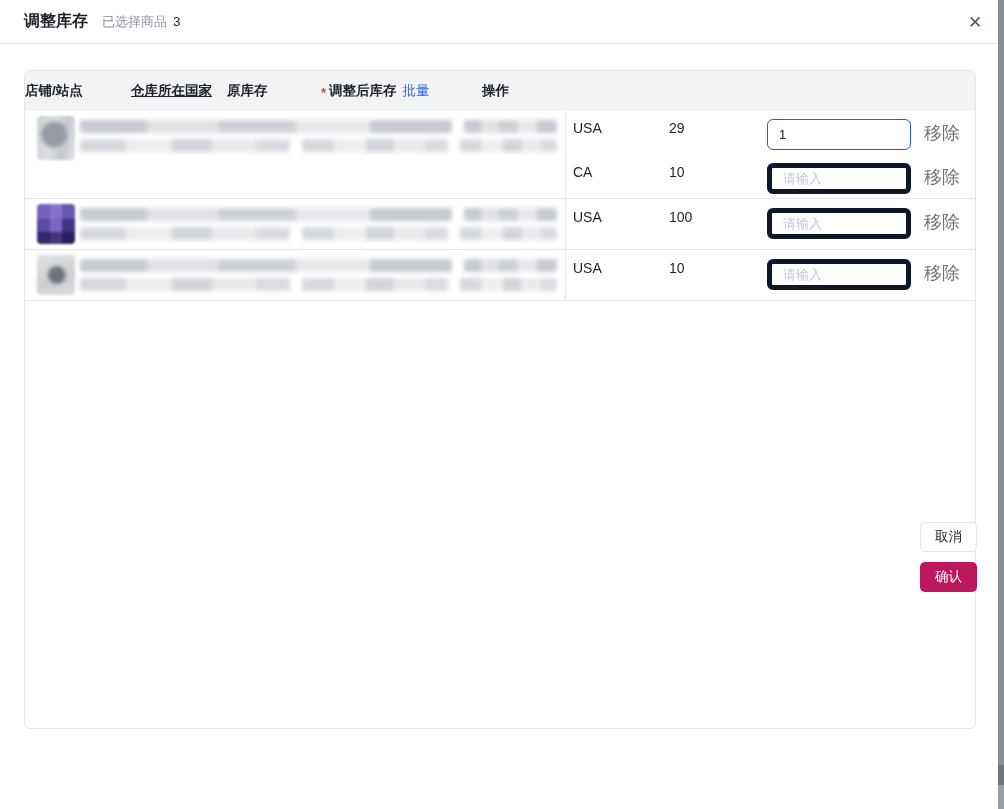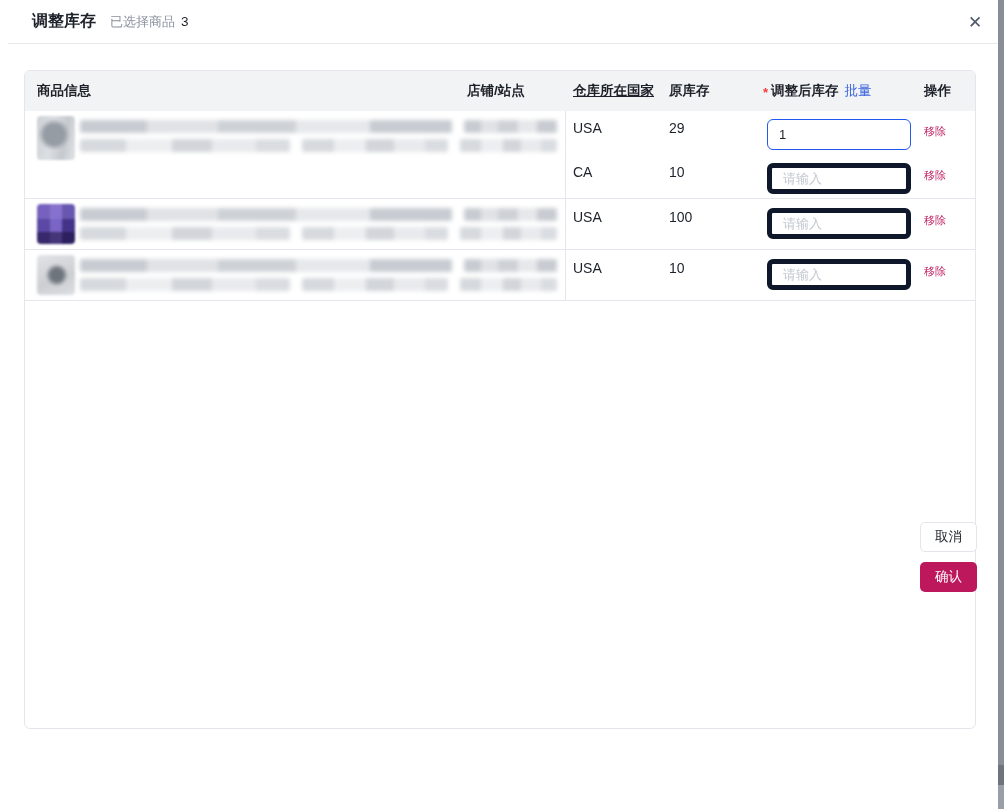--- a/index.html
+++ b/index.html
@@ -1,18 +1,18 @@
 <!DOCTYPE html>
 <html><head>
 <meta charset="utf-8">
 <style>
   * { margin:0; padding:0; box-sizing:border-box; }
   html,body { width:1004px; height:809px; background:#fff; overflow:hidden;
               font-family:"Liberation Sans", sans-serif; color:#1d2129; }
-  .page { position:relative; width:1004px; height:603px; background:#fff;padding-left:8px; }
+  .page { position:relative; width:1004px; height:603px; background:#fff; }
 
   
   .modal-header { height:44px; display:flex; align-items:center; gap:14px;
                   padding:0 24px; border-bottom:1px solid #e8e9eb; }
   .modal-title { font-size:16px; font-weight:700; color:#1d2129; }
   .selected-wrap { display:flex; align-items:center; gap:6px; font-size:13px; }
   .selected-label { color:#8a919f; }
   .selected-count { color:#1d2129; font-size:13.5px; }
   .close-btn { position:absolute; top:11px; right:18px; width:22px; height:22px;
                display:flex; align-items:center; justify-content:center;
@@ -68,21 +68,21 @@
   .g2 .sub-row, .g3 .sub-row { height:100%; padding-top:10px; }
   .c-country { width:96px; padding-left:7px; font-size:14px; color:#1d2129; }
   .c-stock   { width:97px; padding-left:7px; font-size:14px; color:#1d2129; }
   .c-adjust  { width:156px; padding-left:8px; margin-top:-1px; }
   .stock-input { width:144px; height:31px; border:5px solid #0f172a; border-radius:6px;
                  padding:0 11px; font-size:13px; color:#1d2129; background:#fff; outline:none;
                  font-family:"Liberation Sans", sans-serif; }
   .stock-input::placeholder { color:#c2c7cf; }
   .stock-input.focused { border:1.5px solid #2158f0; }
   .c-action { flex:1; padding-left:9px; padding-top:1px; }
-  .remove-link { color:#be185d; font-size:11px; cursor:pointer; }
+  .remove-link { color:#737373; font-size:18px; cursor:pointer; }
 
   
   .footer-btns { position:absolute; right:27px; bottom:11px; display:flex; gap:10px;flex-direction:column; }
   .btn { height:30px; border-radius:5px; font-size:13.5px; display:flex; align-items:center;
          justify-content:center; padding:0 14px; cursor:pointer; }
   .btn-cancel { background:#fff; border:1px solid #e5e6eb; color:#1d2129; }
   .btn-confirm { background:#be185d; border:none; color:#fff; }
 
   
   .scrollbar-track { position:absolute; top:0; right:0; width:6px; height:809px;
@@ -98,21 +98,20 @@
     <div class="selected-wrap">
       <span class="selected-label">已选择商品</span>
       <span class="selected-count">3</span>
     </div>
   </div>
   <div class="close-btn">✕</div>
 
   <div class="table-wrap">
 
     <div class="thead">
-      <div class="hc-product">商品信息</div>
       <div class="hc-store">店铺/站点</div>
       <div class="hc-country">仓库所在国家</div>
       <div class="hc-stock">原库存</div>
       <div class="hc-adjust">
         <span class="req-mark">*</span>
         <span>调整后库存</span>
         <span class="batch-link">批量</span>
       </div>
       <div class="hc-action">操作</div>
     </div>

